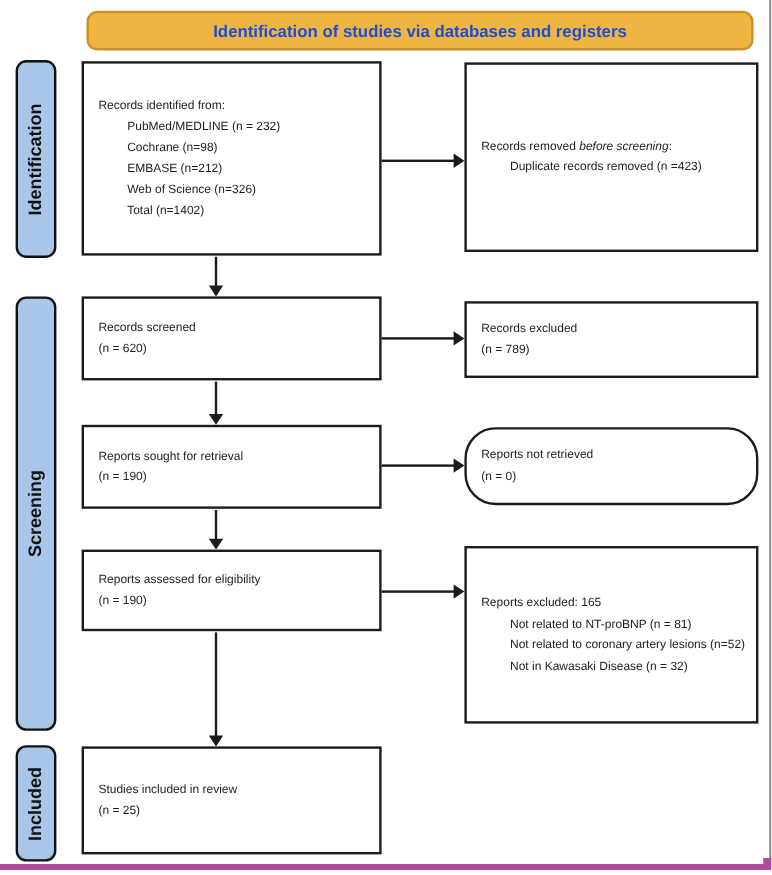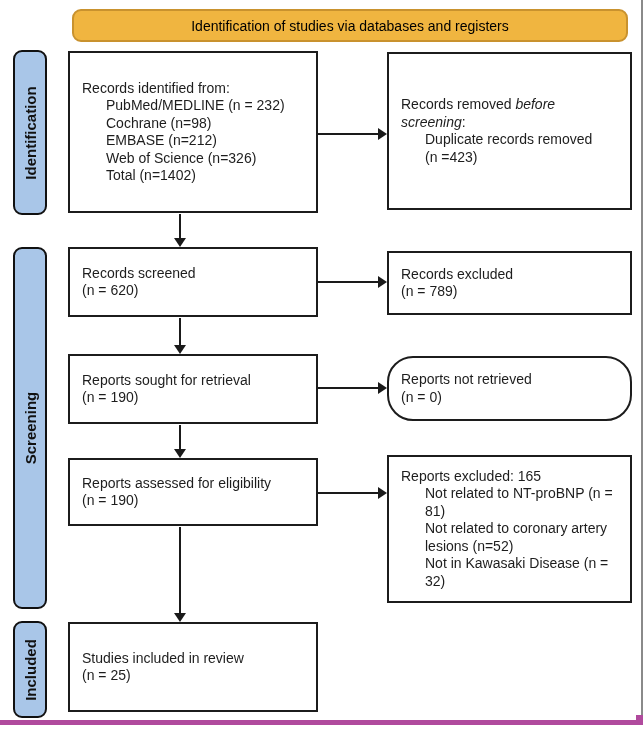--- a/index.html
+++ b/index.html
@@ -11,40 +11,40 @@
     color:#1d1d1d;
     overflow:hidden;
   }
   
   .banner{
     position:absolute;left:72px;top:9px;width:556px;height:33px;
     background:#F0B540;border:2px solid #C9922E;border-radius:9px;
     display:flex;align-items:center;justify-content:center;
     box-sizing:border-box;
   }
-  .banner span{font-weight:normal;font-size:14px;color:#000000;}
+  .banner span{font-weight:bold;font-size:14px;color:#1d4ed8;}
   
   .stage{
     position:absolute;left:13px;width:34px;
     background:#A9C6E8;border:2px solid #111;border-radius:9px;
     box-sizing:border-box;
   }
   .stage .vert{
     position:absolute;top:50%;left:50%;
     transform:translate(-50%,-50%) rotate(-90deg);
     white-space:nowrap;font-weight:bold;font-size:15px;color:#111;
   }
   .stage-ident{top:50px;height:165px;}
   .stage-screen{top:247px;height:362px;}
   .stage-incl{top:621px;height:97px;}
   
   .box{
     position:absolute;background:#fff;border:2px solid #1c1c1c;
     box-sizing:border-box;display:flex;flex-direction:column;justify-content:center;
-    font-size:14px;line-height:17.5px;padding-left:12px;padding-right:8px;
+    font-size:10px;line-height:17.5px;padding-left:12px;padding-right:8px;
   }
   .col-l{left:68px;width:250px;}
   .col-r{left:387px;width:245px;}
   .b1{top:51px;height:162px;}
   .b2{top:247px;height:70px;}
   .b3{top:354px;height:70px;}
   .b4{top:458px;height:68px;}
   .b5{top:622px;height:90px;}
   .r1{top:52px;height:158px;padding-right:28px;}
   .r2{top:251px;height:64px;}

